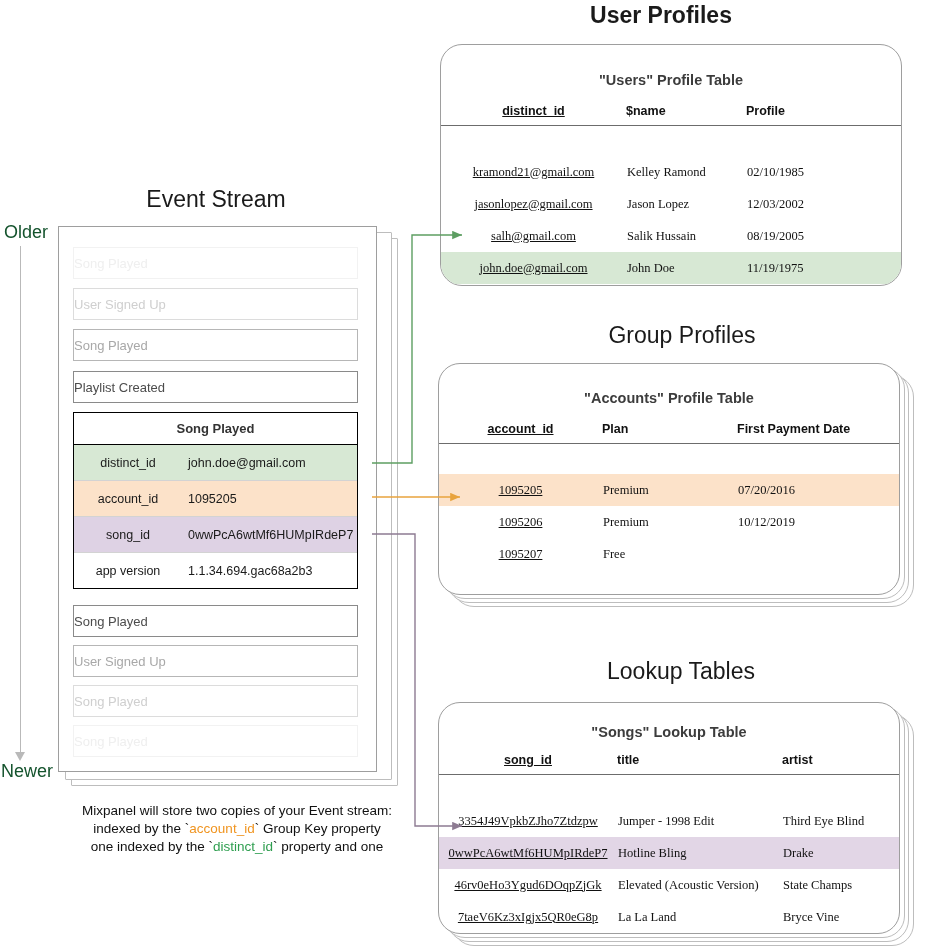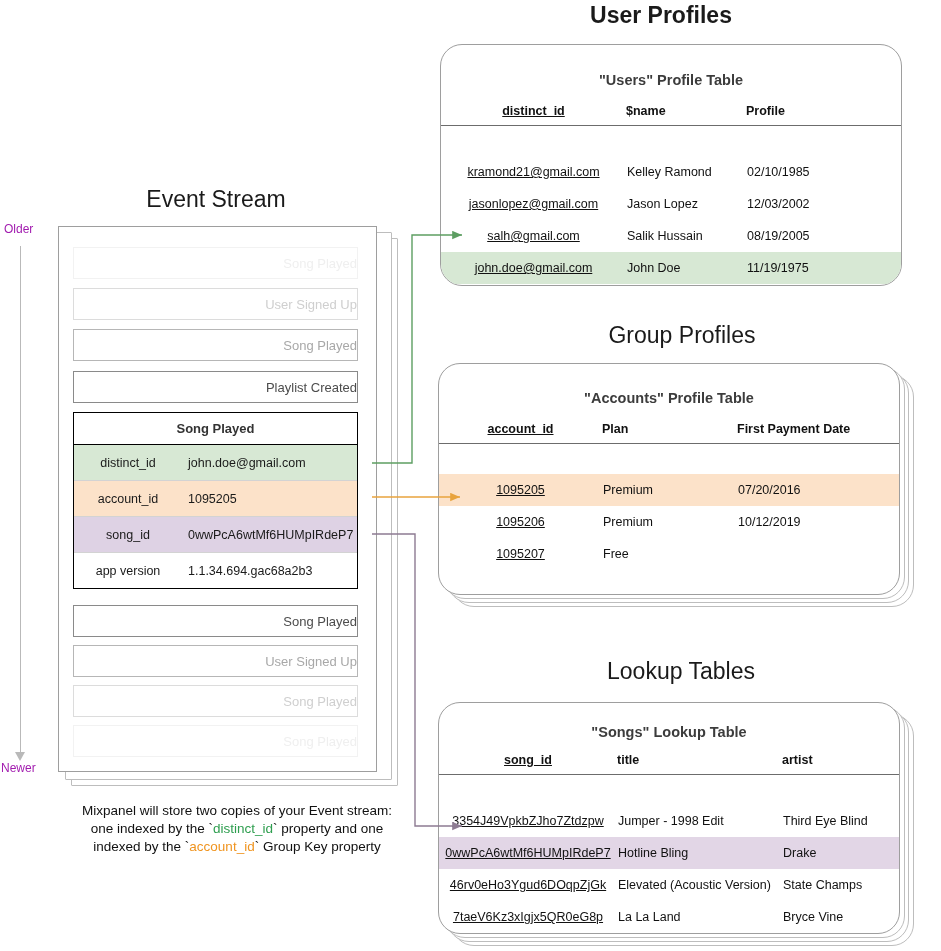--- a/index.html
+++ b/index.html
@@ -4,36 +4,36 @@
 <style>
   html,body{margin:0;padding:0;background:#ffffff;}
   body{width:941px;height:951px;position:relative;overflow:hidden;
        font-family:"Liberation Sans","DejaVu Sans",sans-serif;color:#1a1a1a;}
 
   
   .abs{position:absolute;}
   .section-title{font-size:23px;color:#1a1a1a;text-align:center;font-weight:400;}
 
   
-  #timeline-older,#timeline-newer{font-size:12px;color:#a21caf;}
+  #timeline-older,#timeline-newer{font-size:18px;color:#14532d;}
   .tl-line{position:absolute;left:20px;top:246px;width:1px;height:510px;background:#b9b9b9;}
   .tl-head{position:absolute;left:15px;top:752px;width:0;height:0;
            border-left:5px solid transparent;border-right:5px solid transparent;
            border-top:9px solid #b9b9b9;}
 
   
   #event-stream-wrap{left:58px;top:226px;width:340px;height:560px;}
   .es-shadow{position:absolute;border:1.6px solid #bdbdbd;background:#fff;border-radius:1px;}
   .es-s2{left:13px;top:12px;width:325px;height:546px;}
   .es-s1{left:7px;top:6px;width:325px;height:546px;}
   .es-main{position:absolute;left:0;top:0;width:317px;height:544px;
            border:1.6px solid #9e9e9e;background:#fff;}
 
   .ev{position:absolute;left:14px;width:285px;box-sizing:border-box;
-      border:1.3px solid #9a9a9a;background:#fff;text-align:right;
+      border:1.3px solid #9a9a9a;background:#fff;text-align:left;
       font-size:13px;color:#5c5c5c;line-height:32px;height:32px;}
 
   
   #event-expanded{position:absolute;left:14px;width:285px;box-sizing:border-box;
       border:1.6px solid #000;background:#fff;}
   #event-expanded .ev-title{height:31px;line-height:31px;text-align:center;
       font-size:13px;font-weight:bold;color:#333;border-bottom:1.6px solid #000;}
   .prop{display:flex;height:35px;align-items:center;border-bottom:1px solid #d3d3d3;}
   .prop:last-child{border-bottom:none;}
   .prop .k{width:108px;text-align:center;font-size:12.5px;color:#1a1a1a;}
@@ -51,21 +51,21 @@
   
   .card-shadow{position:absolute;border:1.4px solid #bdbdbd;border-radius:22px;background:#fff;}
   .card{position:absolute;border:1.7px solid #9e9e9e;border-radius:22px;background:#fff;
         overflow:hidden;}
   .card-title{text-align:center;font-weight:bold;font-size:14.5px;color:#3c3c3c;}
 
   table.t{border-collapse:collapse;width:100%;table-layout:fixed;}
   table.t th{font-size:12.5px;font-weight:bold;color:#111;padding:0 0 7px 0;
              text-align:left;vertical-align:bottom;}
   table.t th.c{text-align:center;text-decoration:underline;}
-  table.t td{font-size:12.5px;color:#111;height:30px;vertical-align:middle;}
+  table.t td{font-size:12.5px;color:#111;height:30px;vertical-align:middle;font-family:Liberation Serif, serif;}
   table.t td.c{text-align:center;}
   table.t td.c span{text-decoration:underline;}
   .hdr-rule td{border-top:1.4px solid #6c6c6c;height:0;padding:0;}
   tr.hl-green td{background:#d7e8d4;}
   tr.hl-orange td{background:#fce2c9;}
   tr.hl-purple td{background:#e2d6e6;}
 
   
   #connectors{position:absolute;left:0;top:0;width:941px;height:951px;pointer-events:none;}
 </style>
@@ -128,24 +128,24 @@
     </div>
     <div class="ev" style="top:498px;border-color:#f2f2f2;color:#efefef;">
       <span>Song Played</span>
     </div>
   </div>
 </div>
 
 <div class="abs" id="stream-caption">
   <div>Mixpanel will store two copies of your Event stream:</div>
   <div>
-    <span>one indexed by the `</span><span class="c-green">distinct_id</span><span>` property and one</span>
+    <span>indexed by the `</span><span class="c-orange">account_id</span><span>` Group Key property</span>
   </div>
   <div>
-    <span>indexed by the `</span><span class="c-orange">account_id</span><span>` Group Key property</span>
+    <span>one indexed by the `</span><span class="c-green">distinct_id</span><span>` property and one</span>
   </div>
 </div>
 
 <div class="abs section-title" style="left:531px;top:2px;width:260px;font-weight:bold;">User Profiles</div>
 
 <div class="card" style="left:440px;top:44px;width:460px;height:240px;">
   <div class="card-title" style="margin-top:27px;">"Users" Profile Table</div>
   <table class="t" style="margin-top:16px;">
     <colgroup>
         <col style="width:185px">

